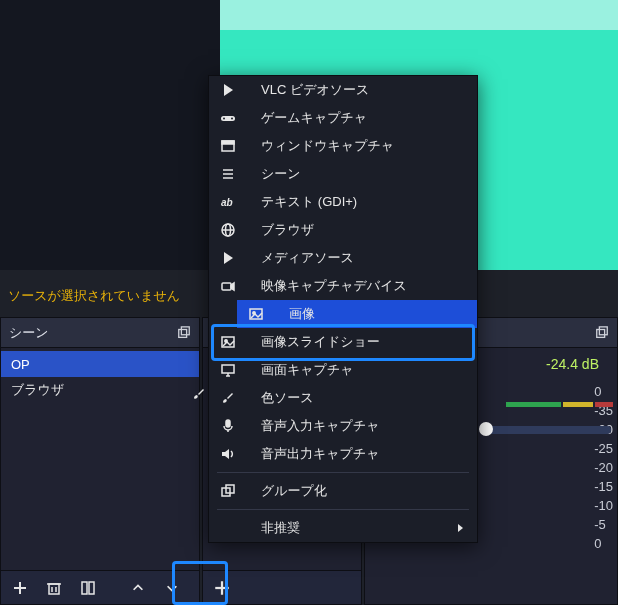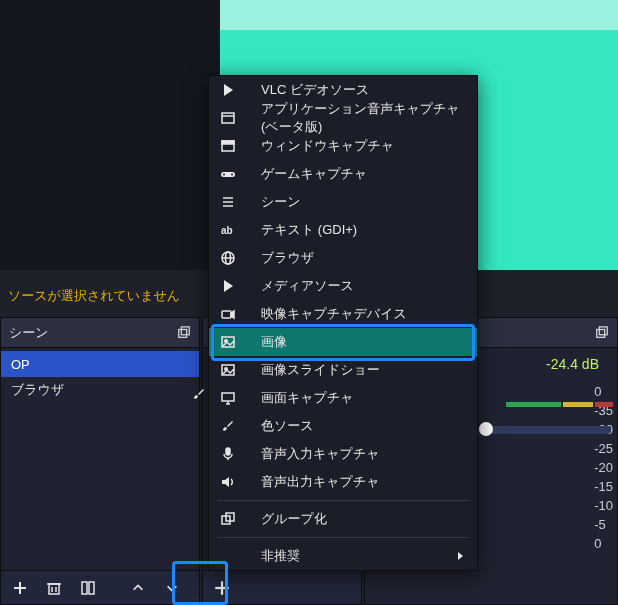--- a/index.html
+++ b/index.html
@@ -169,25 +169,26 @@
   .menu-item {
     height: 28px;
     display: flex;
     align-items: center;
     padding: 0 12px 0 10px;
     gap: 24px;
     color: #e6e6e6;
     font-size: 13px;
     cursor: pointer;
   }
-  .menu-item.highlighted { background: #0f766e; }
+  .menu-item.highlighted { background: #1d4ed8; margin-left: 28px; }
   .menu-item .mi-icon {
     width: 18px; height: 18px;
     display: flex; align-items: center; justify-content: center;
     flex-shrink: 0;
+    font-style: italic;
   }
   .menu-sep {
     height: 1px;
     background: #343848;
     margin: 4px 8px;
   }
   .menu-item.has-sub .sub-caret { margin-left: auto; }
   .brush-col {
     position: absolute;
     left: 190px; top: 386px;
@@ -343,49 +344,40 @@
     <div class="menu-item">
       <span class="mi-icon">
         <svg width="16" height="16" viewBox="0 0 16 16" fill="#e6e6e6">
           <polygon points="4,2 13,8 4,14"></polygon>
         </svg>
       </span>
       <span>VLC ビデオソース</span>
     </div>
     <div class="menu-item">
       <span class="mi-icon">
-        <svg width="16" height="16" viewBox="0 0 16 16" fill="none" stroke="#e6e6e6" stroke-width="1.5">
-          <rect x="2" y="3" width="12" height="10"></rect>
-          <line x1="2" y1="6" x2="14" y2="6"></line>
-        </svg>
-      </span>
-      <span>アプリケーション音声キャプチャ (ベータ版)</span>
-    </div>
-    <div class="menu-item">
-      <span class="mi-icon">
-        <svg width="16" height="16" viewBox="0 0 16 16" fill="none" stroke="#e6e6e6" stroke-width="1.5">
-          <rect x="2" y="3" width="12" height="10"></rect>
-          <rect x="2" y="3" width="12" height="3" fill="#e6e6e6"></rect>
-        </svg>
-      </span>
-      <span>ウィンドウキャプチャ</span>
-    </div>
-    <div class="menu-item">
-      <span class="mi-icon">
         <svg width="16" height="16" viewBox="0 0 16 16" fill="#e6e6e6">
           <rect x="1" y="6" width="14" height="5" rx="2.5"></rect>
           <circle cx="4" cy="8.5" r="1" fill="#1b1e28"></circle>
           <circle cx="12" cy="8.5" r="1" fill="#1b1e28"></circle>
         </svg>
       </span>
       <span>ゲームキャプチャ</span>
     </div>
     <div class="menu-item">
       <span class="mi-icon">
         <svg width="16" height="16" viewBox="0 0 16 16" fill="none" stroke="#e6e6e6" stroke-width="1.5">
+          <rect x="2" y="3" width="12" height="10"></rect>
+          <rect x="2" y="3" width="12" height="3" fill="#e6e6e6"></rect>
+        </svg>
+      </span>
+      <span>ウィンドウキャプチャ</span>
+    </div>
+    <div class="menu-item">
+      <span class="mi-icon">
+        <svg width="16" height="16" viewBox="0 0 16 16" fill="none" stroke="#e6e6e6" stroke-width="1.5">
           <line x1="3" y1="4" x2="13" y2="4"></line>
           <line x1="3" y1="8" x2="13" y2="8"></line>
           <line x1="3" y1="12" x2="13" y2="12"></line>
         </svg>
       </span>
       <span>シーン</span>
     </div>
     <div class="menu-item">
       <span class="mi-icon">
         <svg width="16" height="16" viewBox="0 0 16 16" fill="#e6e6e6">

